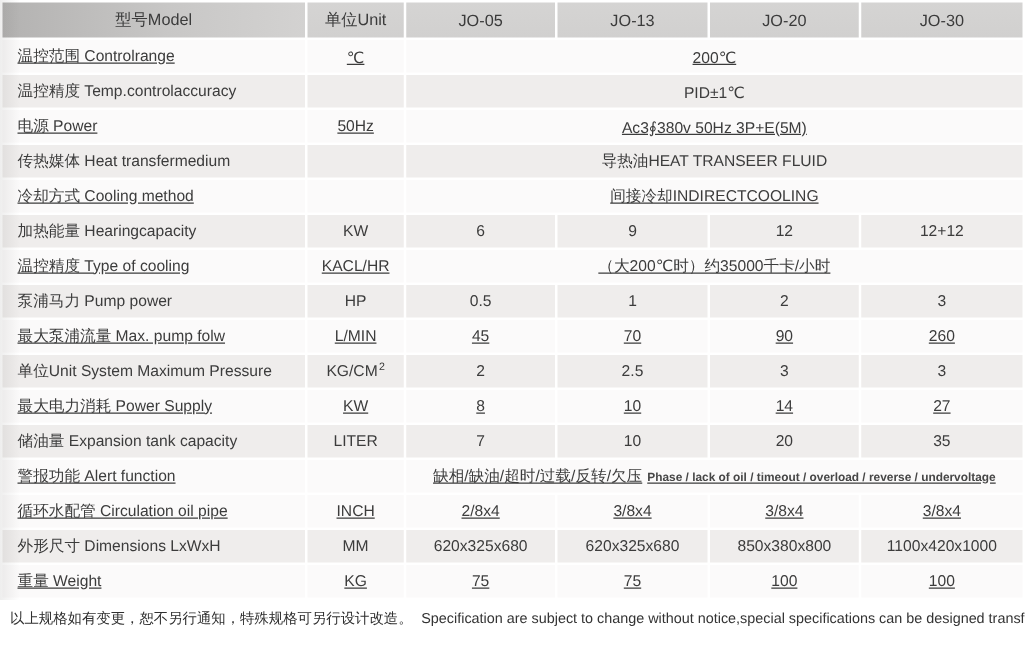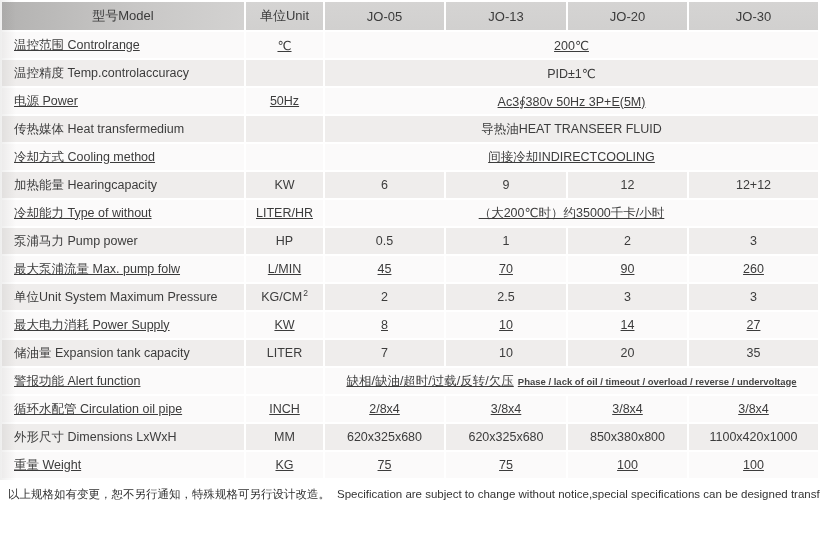--- a/index.html
+++ b/index.html
@@ -102,22 +102,22 @@
           </tr>
           <tr class="r-dark">
             <td class="label">加热能量 Hearingcapacity</td>
             <td class="unit">KW</td>
             <td class="val">6</td>
             <td class="val">9</td>
             <td class="val">12</td>
             <td class="val">12+12</td>
           </tr>
           <tr class="r-light">
-            <td class="label">冷却能力 Type of without</td>
-            <td class="unit">LITER/HR</td>
+            <td class="label">温控精度 Type of cooling</td>
+            <td class="unit">KACL/HR</td>
             <td class="span-val" colspan="4">（大200℃时）约35000千卡/小时</td>
           </tr>
           <tr class="r-dark">
             <td class="label">泵浦马力 Pump power</td>
             <td class="unit">HP</td>
             <td class="val">0.5</td>
             <td class="val">1</td>
             <td class="val">2</td>
             <td class="val">3</td>
           </tr>

